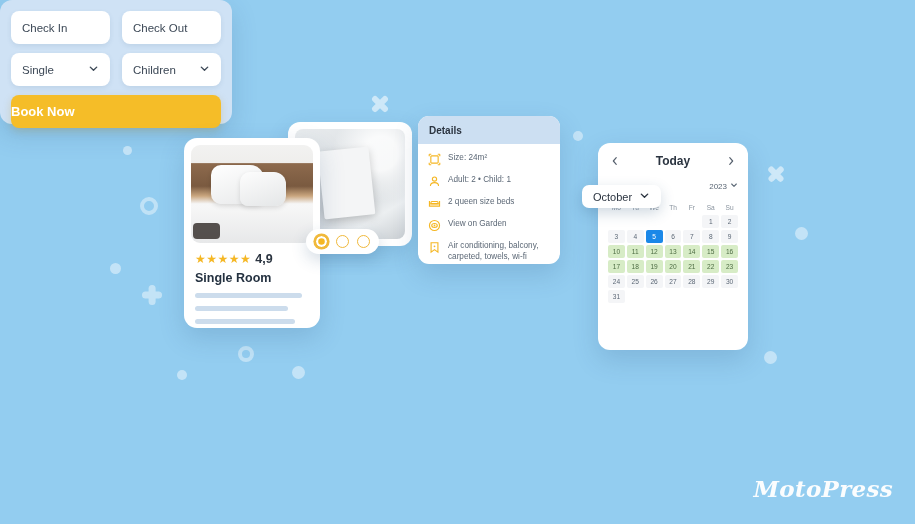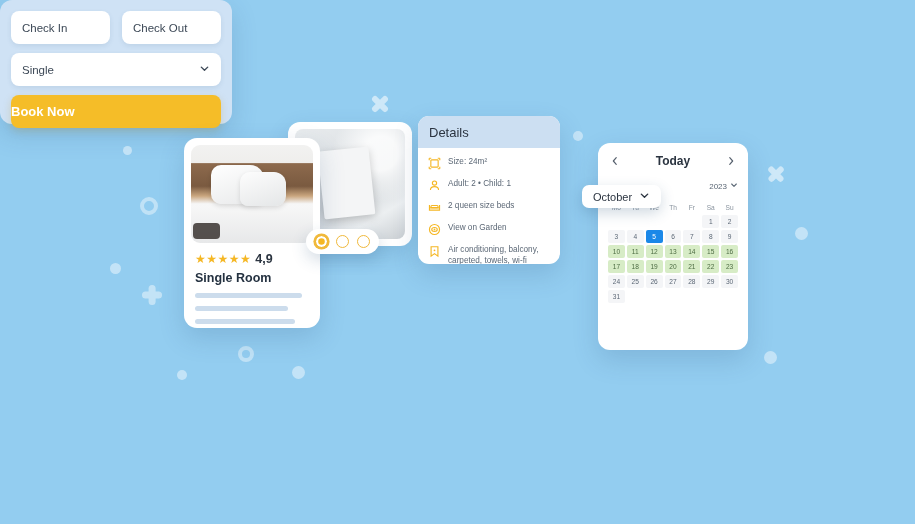--- a/index.html
+++ b/index.html
@@ -98,21 +98,21 @@
     background:#fff; border-radius: 20px; padding: 6px 9px;
     display:flex; gap:8px; align-items:center;
     box-shadow: 0 6px 16px rgba(40,80,120,.20);
   }
   .cdot { width:13px; height:13px; border-radius:50%; border:1.6px solid #f0b93c; background:#fff; }
   .cdot.active { background:#f5b724; box-shadow: inset 0 0 0 2.2px #fff, 0 0 0 1.6px #f0b93c; border-color:#f0b93c;}
 
   
   #details-card { left: 418px; top: 116px; width: 142px; height: 148px; border-radius: 11px; overflow:hidden; }
   #details-head { background:#ccdff2; padding: 9px 11px 8px; }
-  #details-head .t { color:#2b3440; font-size:13px; font-weight:400; }
+  #details-head .t { color:#2b3440; font-size:10px; font-weight:700; }
   #details-body { padding: 8px 10px 6px 10px; }
   .drow { display:flex; align-items:flex-start; gap:7px; margin-bottom: 8px; }
   .drow:last-child { margin-bottom: 0; }
   .dicon { width:13px; min-width:13px; height:13px; color:#f5b724; display:flex; align-items:center; justify-content:center; margin-top:1px; }
   .dtext { color:#5b6775; font-size:8.2px; line-height:1.35; }
 
   
   #booking-form {
     left: 344px; top: 288px; width: 232px; height: 124px;
     background:#cfe2f5; border-radius: 12px; padding: 11px;
@@ -276,20 +276,28 @@
       <div class="field">
         <span>Check In</span>
       </div>
       <div class="field">
         <span>Check Out</span>
       </div>
     </div>
     <div class="frow">
       <div class="field">
         <span>Single</span>
+        <span class="chev">
+          <svg viewBox="0 0 12 12" width="11" height="11" fill="none" stroke="currentColor" stroke-width="1.5" stroke-linecap="round" stroke-linejoin="round">
+              <path d="M2.5 4.5 6 8l3.5-3.5"></path>
+            </svg>
+        </span>
+      </div>
+      <div class="field">
+        <span>Children</span>
         <span class="chev">
           <svg viewBox="0 0 12 12" width="11" height="11" fill="none" stroke="currentColor" stroke-width="1.5" stroke-linecap="round" stroke-linejoin="round">
               <path d="M2.5 4.5 6 8l3.5-3.5"></path>
             </svg>
         </span>
       </div>
     </div>
     <div id="book-now">
       <span>Book Now</span>
     </div>
@@ -373,14 +381,15 @@
     <div id="month-pill">
       <span>October</span>
       <span>
         <svg viewBox="0 0 12 12" width="11" height="11" fill="none" stroke="currentColor" stroke-width="1.5" stroke-linecap="round" stroke-linejoin="round">
             <path d="M2.5 4.5 6 8l3.5-3.5"></path>
           </svg>
       </span>
     </div>
   </div>
 
+  <div id="logo">MotoPress</div>
 
 </div>
 
 </body></html>

